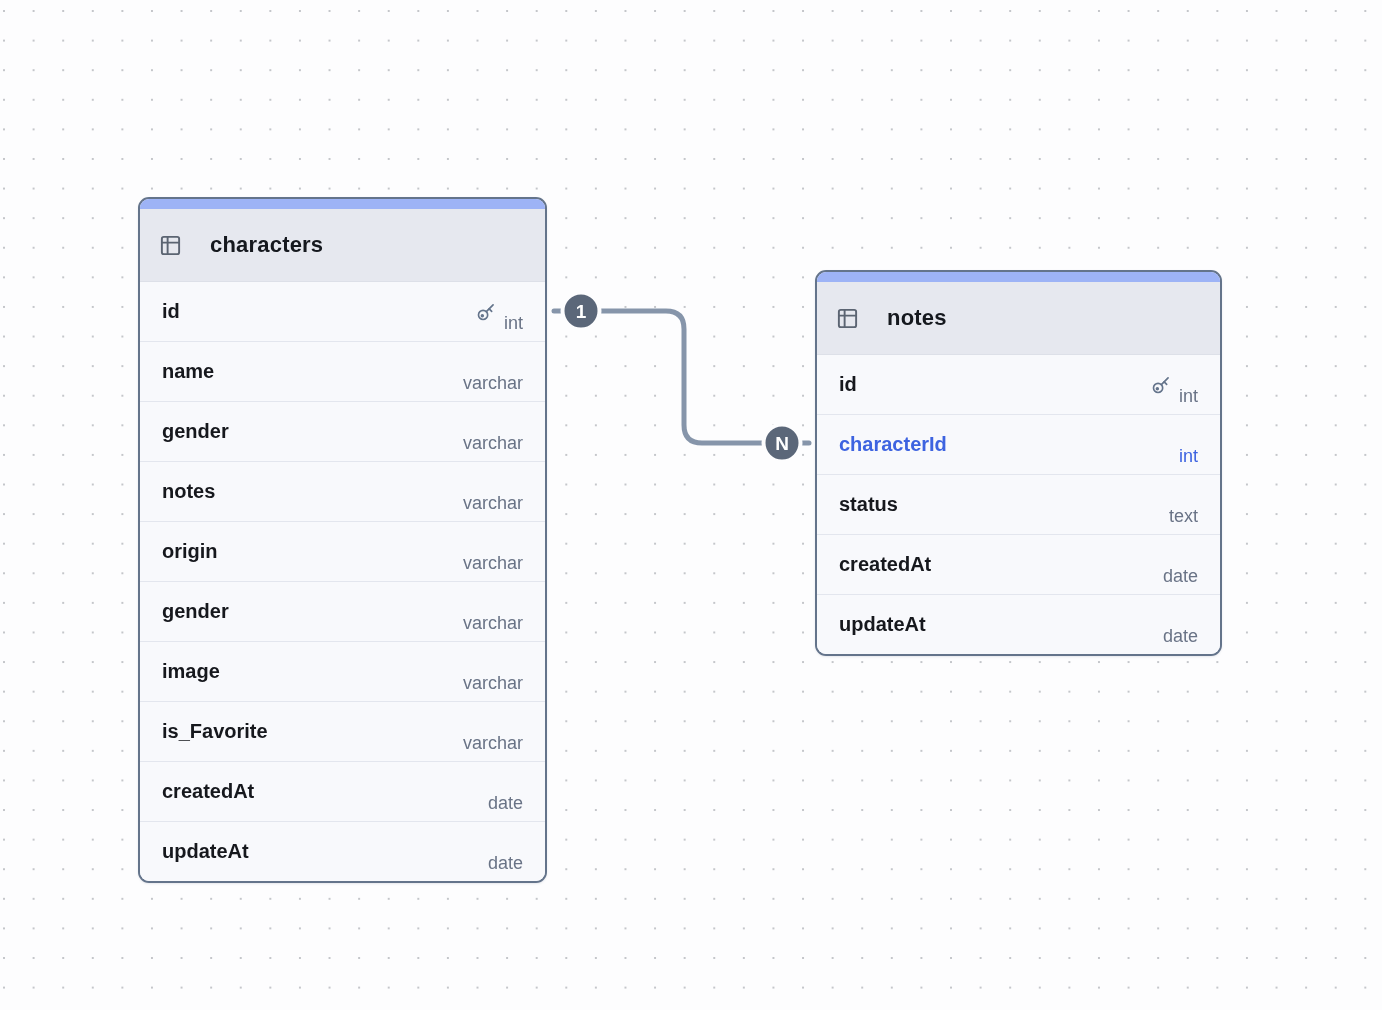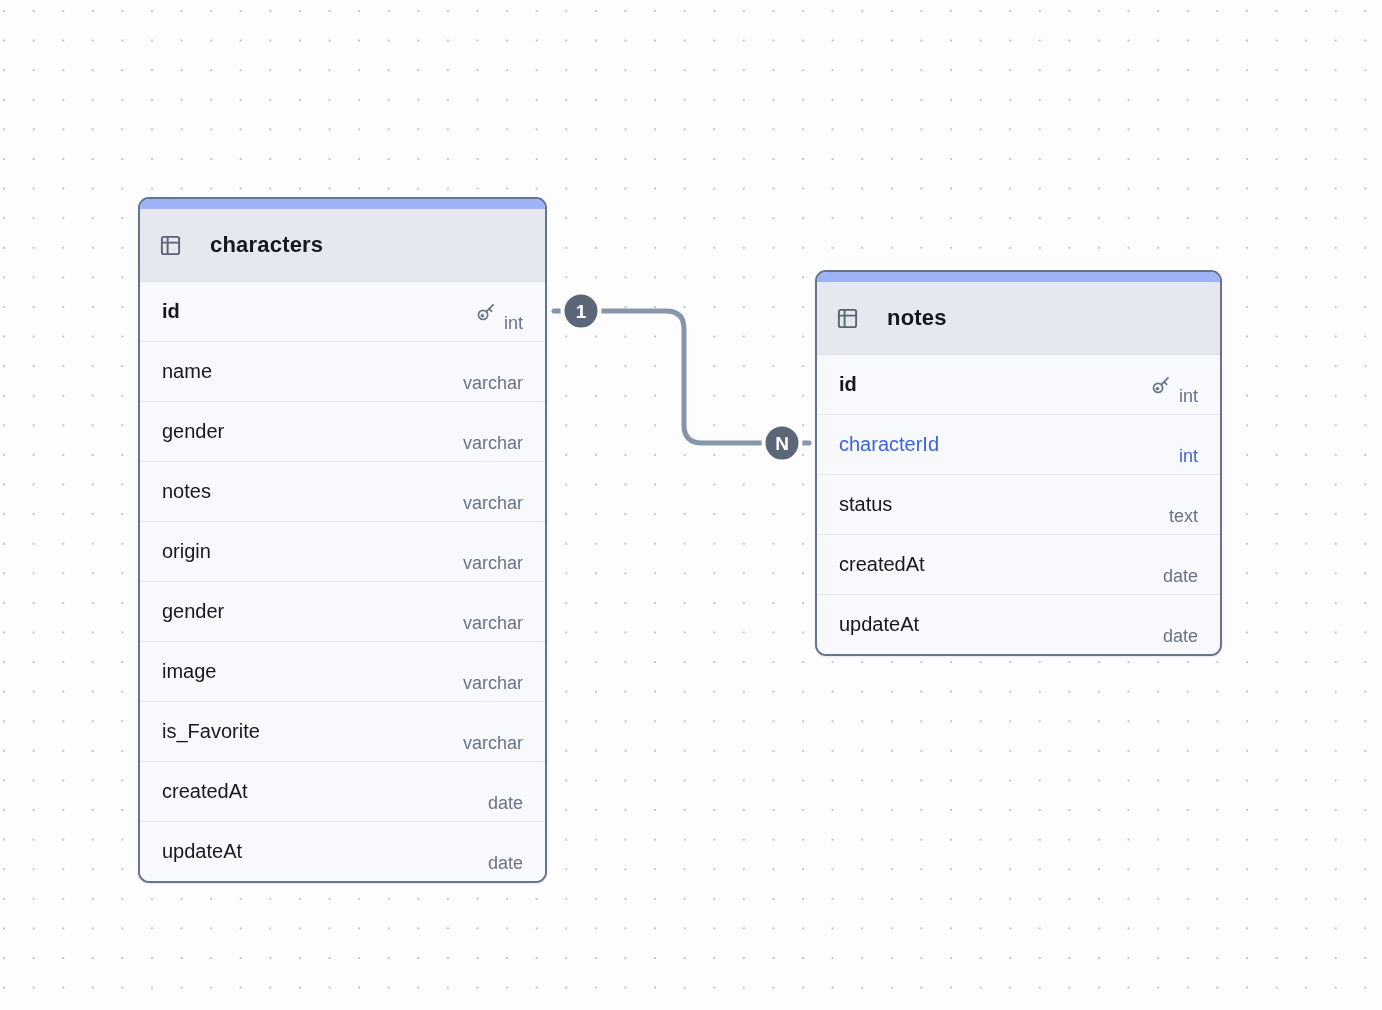--- a/index.html
+++ b/index.html
@@ -47,21 +47,21 @@
   .rows { display: block; }
   .row {
     height: 59px;
     display: flex; align-items: center; justify-content: space-between;
     padding: 0 22px;
     background: var(--row_bg, #f8f9fc);
     font-size: 20px;
     gap: 20px;
   }
   .row + .row { border-top: 1px solid #e3e6ee; }
-  .field-name { color: #16181d; font-weight: 400; }
+  .field-name { color: #16181d; font-weight: 700; }
   .row.pk .field-name { font-weight: 700; }
   .field-meta { display: flex; align-items: center; gap: 8px; }
   .key-icon { display: none; width: 20px; height: 20px; color: #64748b; }
   .row.pk .key-icon { display: flex; }
   .key-icon svg { width: 100%; height: 100%; }
   .field-type { color: #697386; font-size: 18px; margin-top: 23px; }
   .row.fk .field-name, .row.fk .field-type { color: var(--fk_text, #3d63e0); }
   
   #rel-layer { position: absolute; inset: 0; pointer-events: none; }
   #rel-layer .rel-line {

